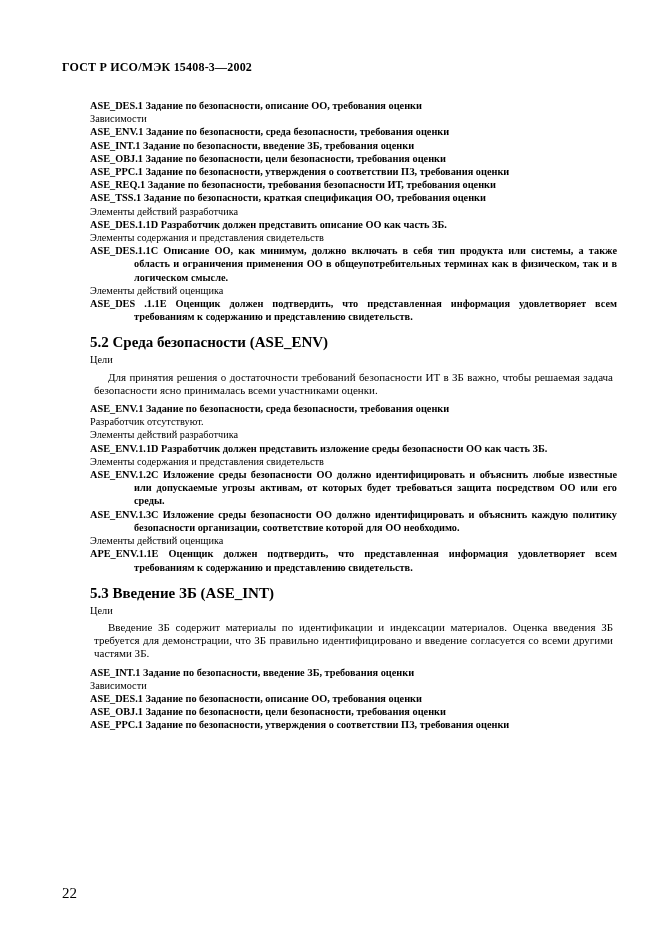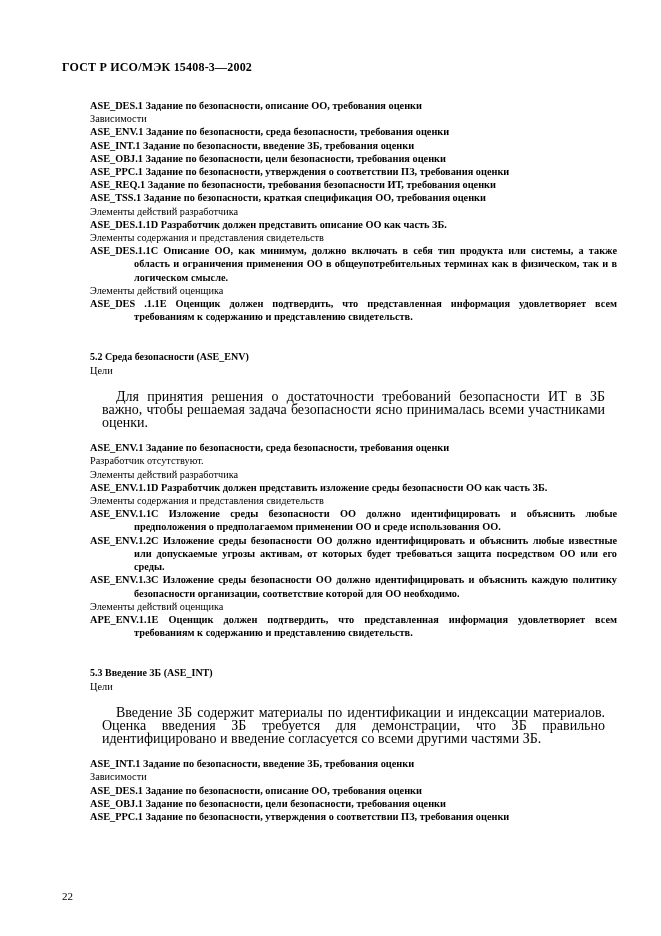--- a/index.html
+++ b/index.html
@@ -42,39 +42,39 @@
     text-indent: -28px;
   }
   .hang2 {
     padding-left: 44px;
     text-indent: -44px;
   }
   .just {
     text-align: justify;
   }
   .para {
-    font-size: 14px;
+    font-size: 11px;
     line-height: 13.2px;
     text-align: justify;
-    margin: 12px;
+    margin: 4px;
   }
   .para-first {
     text-indent: 14px;
   }
   .sec-title {
-    font-size: 10px;
+    font-size: 15px;
     font-weight: bold;
-    margin: 28px 0 2px 0;
+    margin: 11px 0 2px 0;
   }
   .gap-sm { margin-top: 5px; }
   .pagenum {
     position: absolute;
     left: 62px;
     bottom: 34px;
-    font-size: 11px;
+    font-size: 15px;
   }
 </style>
 </head>
 <body>
 
 <div class="page">
 
   <div class="doc-header">ГОСТ Р ИСО/МЭК 15408-3—2002</div>
 
   <div class="content">
@@ -95,21 +95,20 @@
     <p class="line b hang2 just">ASE_DES .1.1E Оценщик должен подтвердить, что представленная информация удовлетворяет всем требованиям к содержанию и представлению свидетельств.</p>
 
     <p class="sec-title">5.2 Среда безопасности (ASE_ENV)</p>
     <p class="line">Цели</p>
     <p class="para para-first">Для принятия решения о достаточности требований безопасности ИТ в ЗБ важно, чтобы решаемая задача безопасности ясно принималась всеми участниками оценки.</p>
     <p class="line b hang gap-sm">ASE_ENV.1 Задание по безопасности, среда безопасности, требования оценки</p>
     <p class="line">Разработчик отсутствуют.</p>
     <p class="line">Элементы действий разработчика</p>
     <p class="line b hang2 just">ASE_ENV.1.1D Разработчик должен представить изложение  среды  безопасности ОО как часть ЗБ.</p>
     <p class="line">Элементы содержания и представления свидетельств</p>
-    <p class="line b hang2 just">ASE_ENV.1.1C Изложение среды безопасности ОО должно идентифицировать и объяснить любые предположения о предполагаемом применении ОО и среде использования ОО.</p>
     <p class="line b hang2 just">ASE_ENV.1.2C Изложение среды безопасности ОО должно идентифицировать и объяснить любые известные или допускаемые угрозы активам, от которых будет требоваться защита посредством ОО или его среды.</p>
     <p class="line b hang2 just">ASE_ENV.1.3С Изложение среды безопасности ОО должно  идентифицировать и объяснить каждую политику безопасности организации, соответствие которой для ОО необходимо.</p>
     <p class="line">Элементы действий оценщика</p>
     <p class="line b hang2 just">APE_ENV.1.1E Оценщик должен подтвердить, что представленная информация удовлетворяет всем требованиям к содержанию и представлению свидетельств.</p>
 
     <p class="sec-title">5.3 Введение ЗБ (ASE_INT)</p>
     <p class="line">Цели</p>
     <p class="para para-first">Введение ЗБ содержит материалы по идентификации и индексации материалов. Оценка введения ЗБ требуется для демонстрации, что ЗБ правильно идентифицировано и введение согласуется со всеми другими частями ЗБ.</p>
     <p class="line b hang gap-sm">ASE_INT.1 Задание по безопасности, введение ЗБ, требования оценки</p>
     <p class="line">Зависимости</p>

